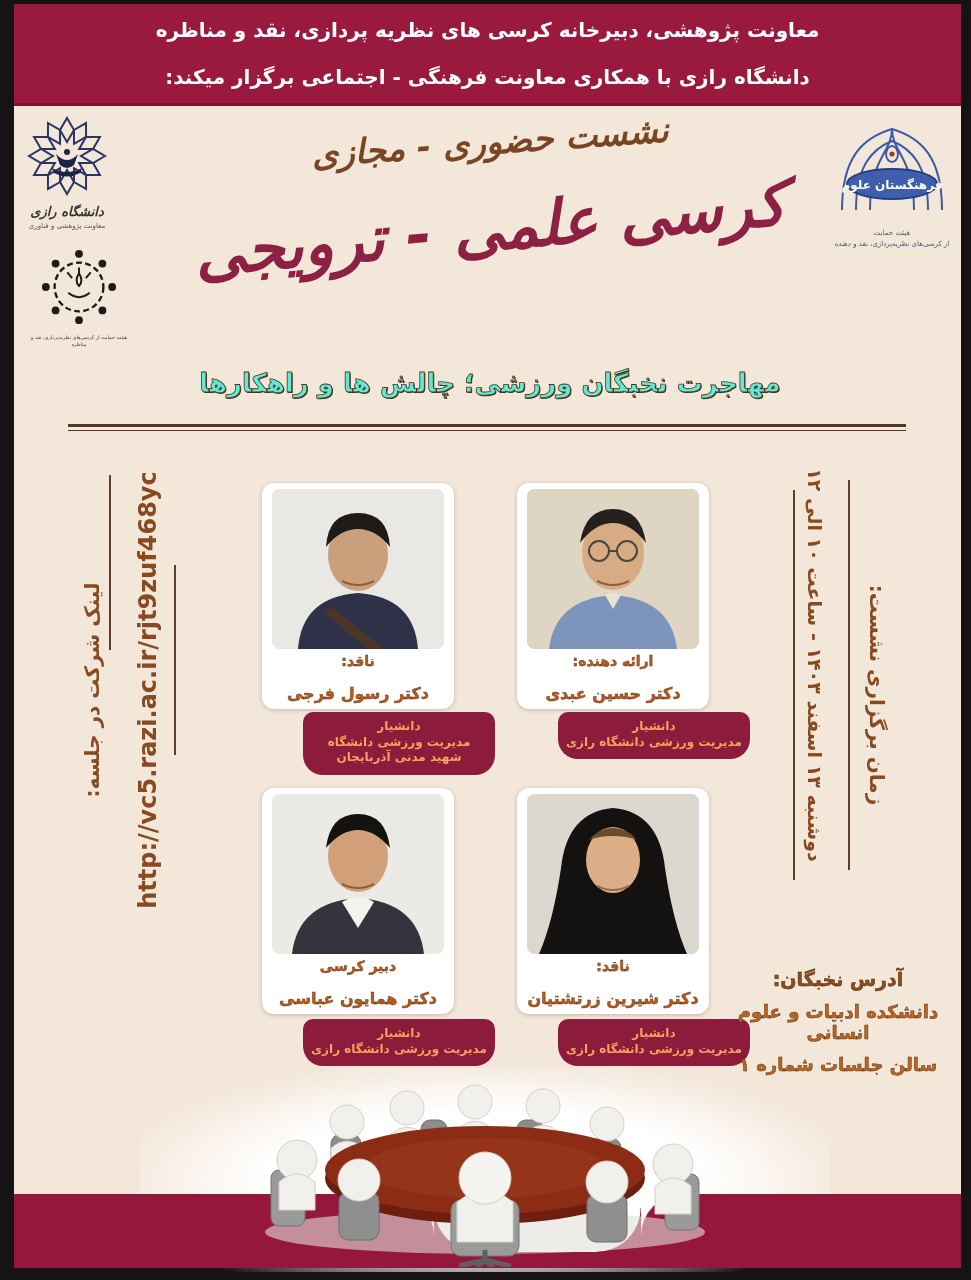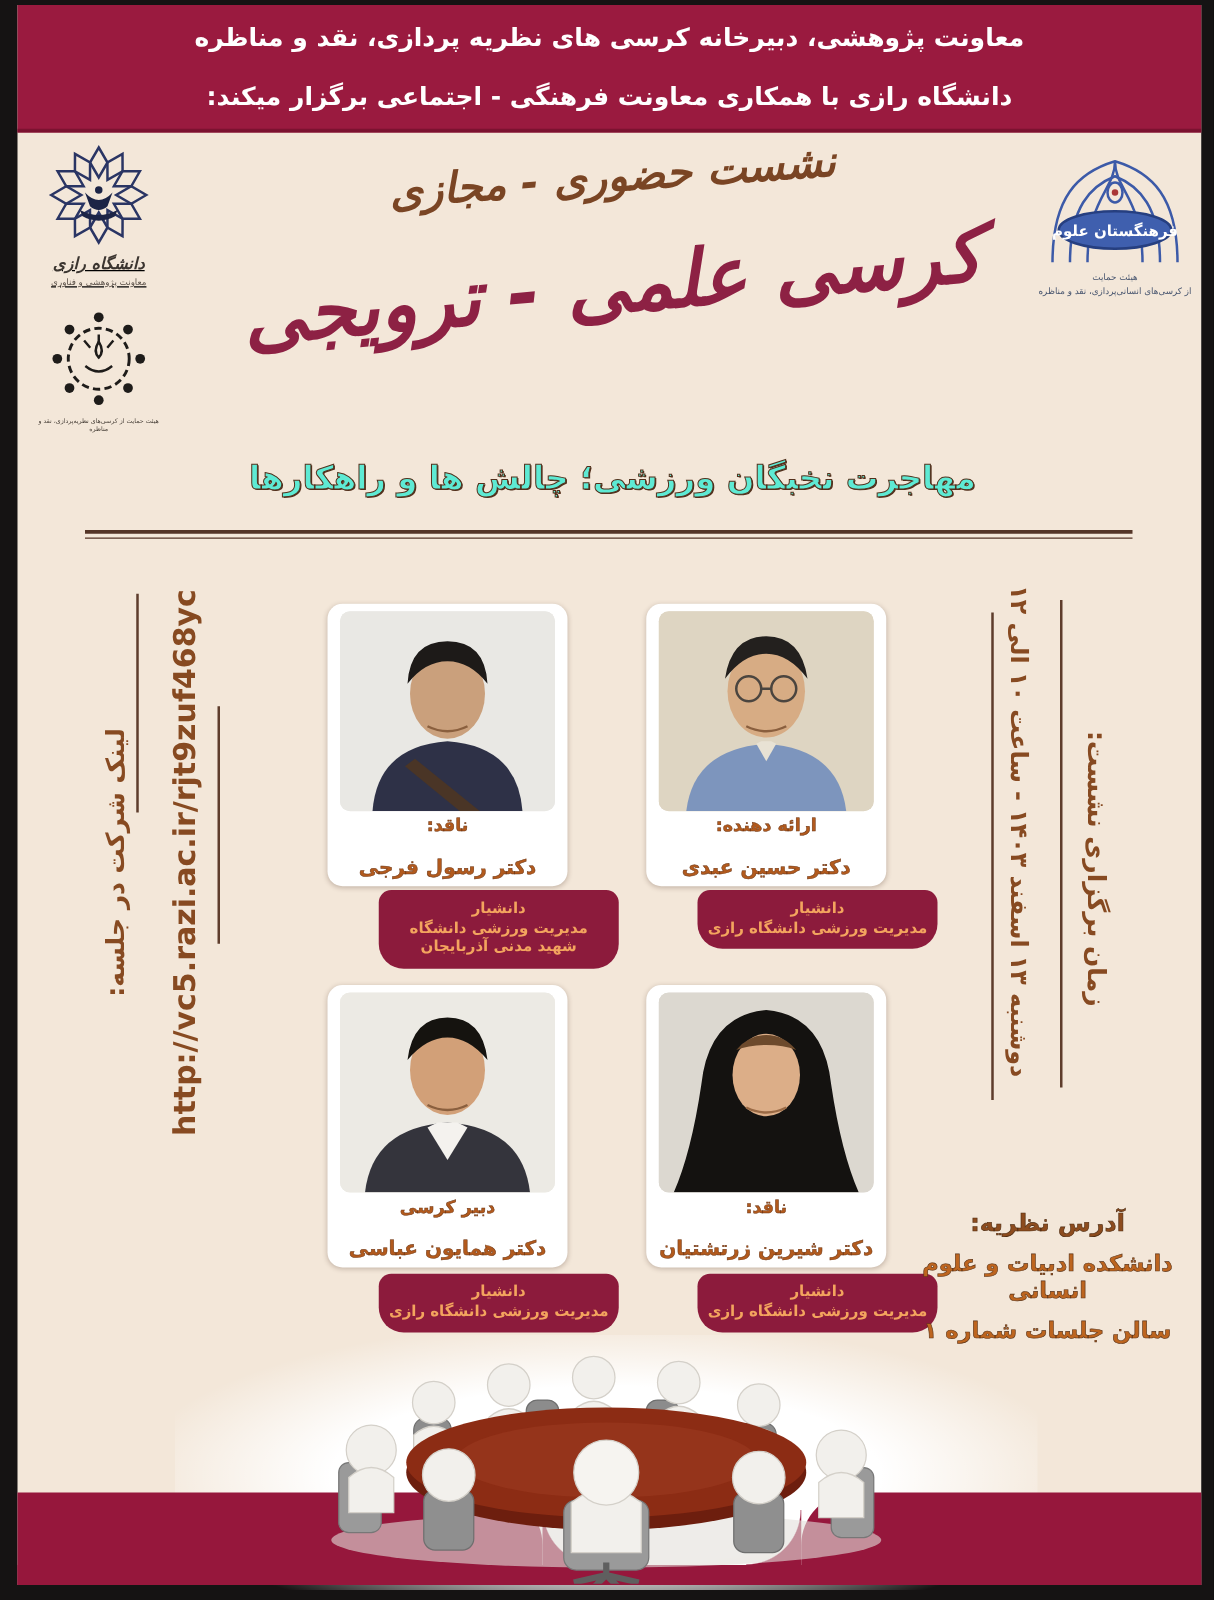--- a/index.html
+++ b/index.html
@@ -11,21 +11,21 @@
   
   .header{left:14px;top:4px;width:947px;height:99px;background:#9a1a3f;border-bottom:3px solid #7c1230;
           display:flex;flex-direction:column;justify-content:center;gap:23px;}
   .header div{color:#fff;font-weight:bold;font-size:20px;text-align:center;direction:rtl;}
 
   
   .logo-block{text-align:center;}
   .razi-title{font-size:13px;font-weight:bold;font-style:italic;color:#3b3530;direction:rtl;margin-top:2px;}
   .razi-sub{font-size:7px;color:#5a5048;direction:rtl;margin-top:3px;}
   .board-caption{font-size:5px;color:#4a423a;direction:rtl;margin-top:4px;line-height:1.3;}
-  .academy-caption{font-size:7px;color:#46546e;direction:rtl;margin-top:3px;line-height:1.5;}
+  .academy-caption{font-size:7px;color:#46546e;direction:rtl;margin-top:14px;line-height:1.5;}
 
   
   .session-type{left:250px;top:122px;width:480px;text-align:center;font-size:34px;font-weight:bold;
                 font-style:italic;color:#7a4524;direction:rtl;transform:rotate(-4deg);}
   .main-title{left:185px;top:192px;width:610px;text-align:center;font-size:62px;font-weight:bold;
               font-style:italic;color:#8d2144;direction:rtl;transform:rotate(-5deg);}
   .topic{left:115px;top:368px;width:750px;text-align:center;font-size:26px;font-weight:bold;
          color:#5eead4;direction:rtl;-webkit-text-stroke:0.8px #53301c;
          text-shadow:1px 1px 0 #53301c;}
   .rule{left:68px;top:424px;width:838px;height:3px;border-top:3px solid #543527;border-bottom:1px solid #543527;}
@@ -68,21 +68,21 @@
 <body>
 
 <div class="poster">
   <div class="canvas"></div>
 
   <div class="abs header">
     <div>معاونت پژوهشی، دبیرخانه کرسی های نظریه پردازی، نقد و مناظره</div>
     <div>دانشگاه رازی با همکاری معاونت فرهنگی - اجتماعی برگزار میکند:</div>
   </div>
 
-  <div class="abs logo-block" style="left:20px;top:114px;width:118px;text-decoration:underline;">
+  <div class="abs logo-block" style="left:8px;top:114px;width:118px;">
     <svg width="104" height="84" viewBox="0 0 104 84">
       <defs>
           <path id="dia" d="M0,-38 L7,-26 0,-14 -7,-26 Z"></path>
         </defs>
       <g transform="translate(52,42)" stroke="#2a3564" fill="none" stroke-width="2">
         <use href="#dia"></use>
           <use href="#dia" transform="rotate(30)"></use>
           <use href="#dia" transform="rotate(60)"></use>
         <use href="#dia" transform="rotate(90)"></use>
           <use href="#dia" transform="rotate(120)"></use>
@@ -134,21 +134,21 @@
         <path d="M42,86 C42,34 64,28 64,5"></path>
         <path d="M86,86 C86,34 64,28 64,5"></path>
         <ellipse cx="64" cy="30" rx="6" ry="8"></ellipse>
       </g>
       <circle cx="64" cy="30" r="2.6" fill="#a93636"></circle>
       <ellipse cx="64" cy="60" rx="45" ry="15" fill="#3f5fae" stroke="#263f80" stroke-width="2"></ellipse>
       <text x="64" y="65" text-anchor="middle" font-size="12" font-weight="bold" fill="#ffffff">فرهنگستان علوم</text>
     </svg>
     <div class="academy-caption">
       <div>هیئت حمایت</div>
-      <div>از کرسی‌های انسانی‌پردازی، نقد و مناظره</div>
+      <div>از کرسی‌های نظریه‌پردازی، نقد و دهنده</div>
     </div>
   </div>
 
   <div class="abs session-type">نشست حضوری - مجازی</div>
   <div class="abs main-title">کرسی علمی - ترویجی</div>
   <div class="abs topic">مهاجرت نخبگان ورزشی؛ چالش ها و راهکارها</div>
   <div class="abs rule"></div>
 
   <div class="vtext" style="--r:-90deg;left:92px;top:690px;font-size:20px;" dir="rtl">لینک شرکت در جلسه:</div>
   <div class="vline" style="left:109px;top:475px;height:175px;"></div>
@@ -233,21 +233,21 @@
     </div>
     <div class="role">ناقد:</div>
     <div class="name">دکتر شیرین زرتشتیان</div>
   </div>
   <div class="badge" style="left:517px;top:1019px;">
     <div>دانشیار</div>
     <div>مدیریت ورزشی دانشگاه رازی</div>
   </div>
 
   <div class="abs address">
-    <div class="addr-label">آدرس نظریه:</div>
+    <div class="addr-label">آدرس نخبگان:</div>
     <div class="addr-line">دانشکده ادبیات و علوم انسانی</div>
     <div class="addr-line">سالن جلسات شماره ۱</div>
   </div>
 
   <div class="abs photo-panel"></div>
   <div class="wave wave-left"></div>
   <div class="wave wave-right"></div>
   <div class="bottom-strip"></div>
   <div class="fillet-l"></div>
   <div class="fillet-r"></div>

